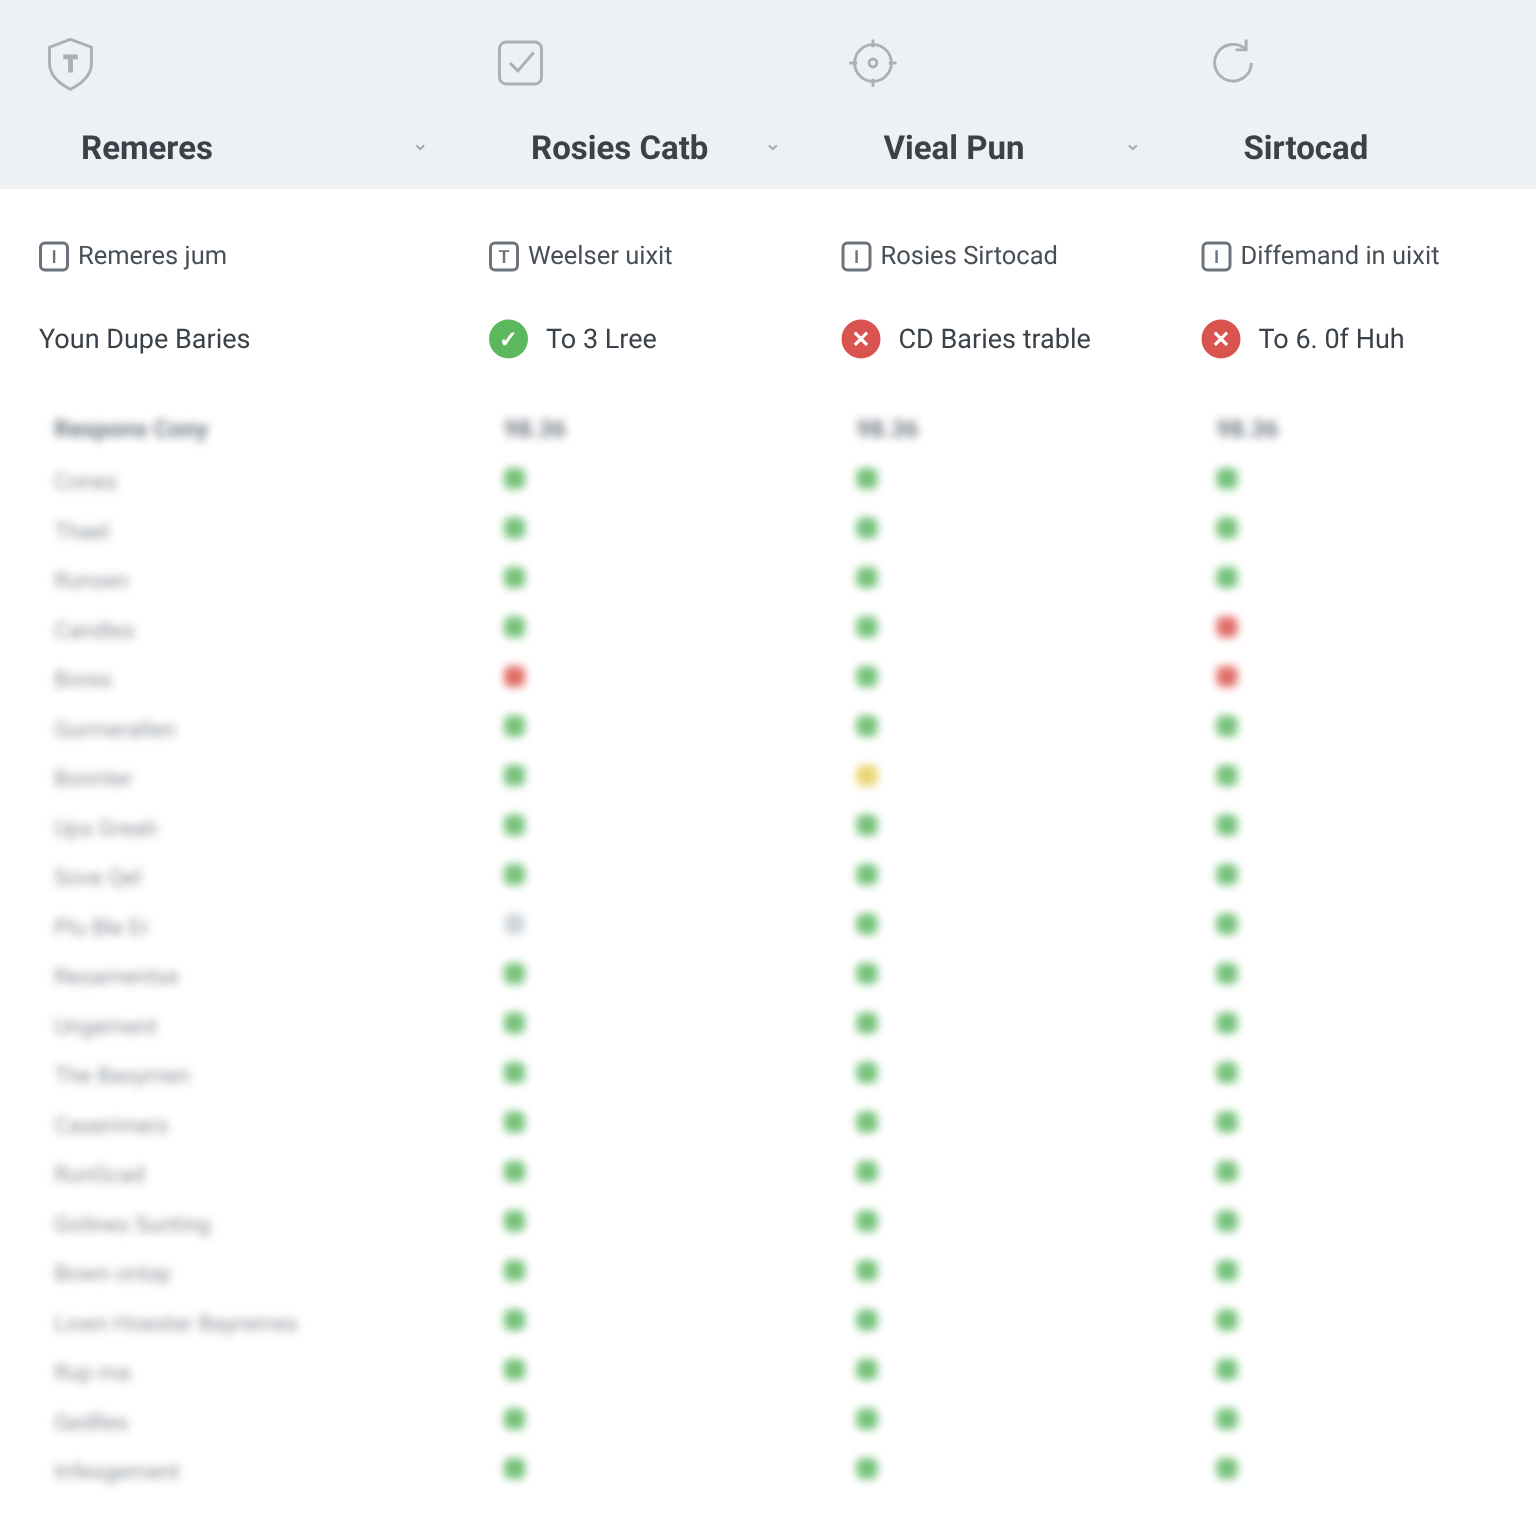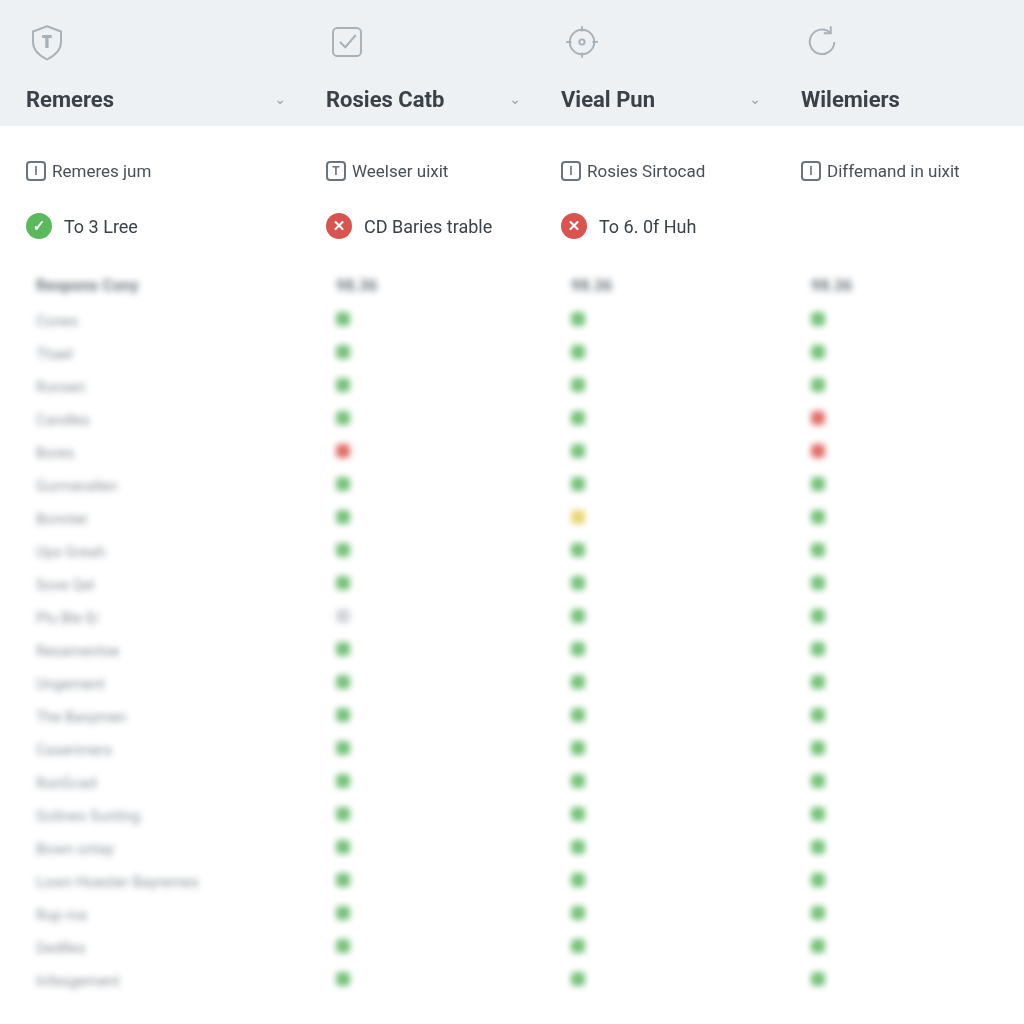--- a/index.html
+++ b/index.html
@@ -17,22 +17,23 @@
   }
   .cols {
     display: grid;
     grid-template-columns: 300px 235px 240px 240px;
     padding-left: 26px;
   }
   .icon-row { height: 60px; align-items: center; }
   .icon-row .cell { display:flex; align-items:center; }
   .hdr-row { height: 54px; align-items:center; }
   .hdr-cell {
-    display:flex; align-items:center; justify-content:space-between;
+    display:flex; align-items:flex-start; justify-content:space-between;
     padding-right: 40px;
+    margin-left: 28px;
   }
   .hdr-title {
     font-size: 22px;
     font-weight: 700;
     color: #3a4148;
   }
   .chev {
     color: #9aa3ab;
     font-size: 14px;
   }
@@ -133,21 +134,21 @@
     </div>
     <div class="hdr-cell">
       <span class="hdr-title">Rosies Catb</span>
       <span class="chev">⌄</span>
     </div>
     <div class="hdr-cell">
       <span class="hdr-title">Vieal Pun</span>
       <span class="chev">⌄</span>
     </div>
     <div class="hdr-cell">
-      <span class="hdr-title">Wilemiers</span>
+      <span class="hdr-title">Sirtocad</span>
     </div>
   </div>
 </div>
 
 <div class="white-area">
 
   <div class="cols info-row">
     <div class="info-cell">
       <span class="info-badge">I</span>
       <span>Remeres jum</span>
@@ -160,20 +161,23 @@
       <span class="info-badge">I</span>
       <span>Rosies Sirtocad</span>
     </div>
     <div class="info-cell">
       <span class="info-badge">I</span>
       <span>Diffemand in uixit</span>
     </div>
   </div>
 
   <div class="cols status-row">
+    <div class="status-cell">
+      <span>Youn Dupe Baries</span>
+    </div>
     <div class="status-cell">
       <span class="ok-circle">✓</span>
       <span>To 3 Lree</span>
     </div>
     <div class="status-cell">
       <span class="bad-circle">✕</span>
       <span>CD Baries trable</span>
     </div>
     <div class="status-cell">
       <span class="bad-circle">✕</span>

